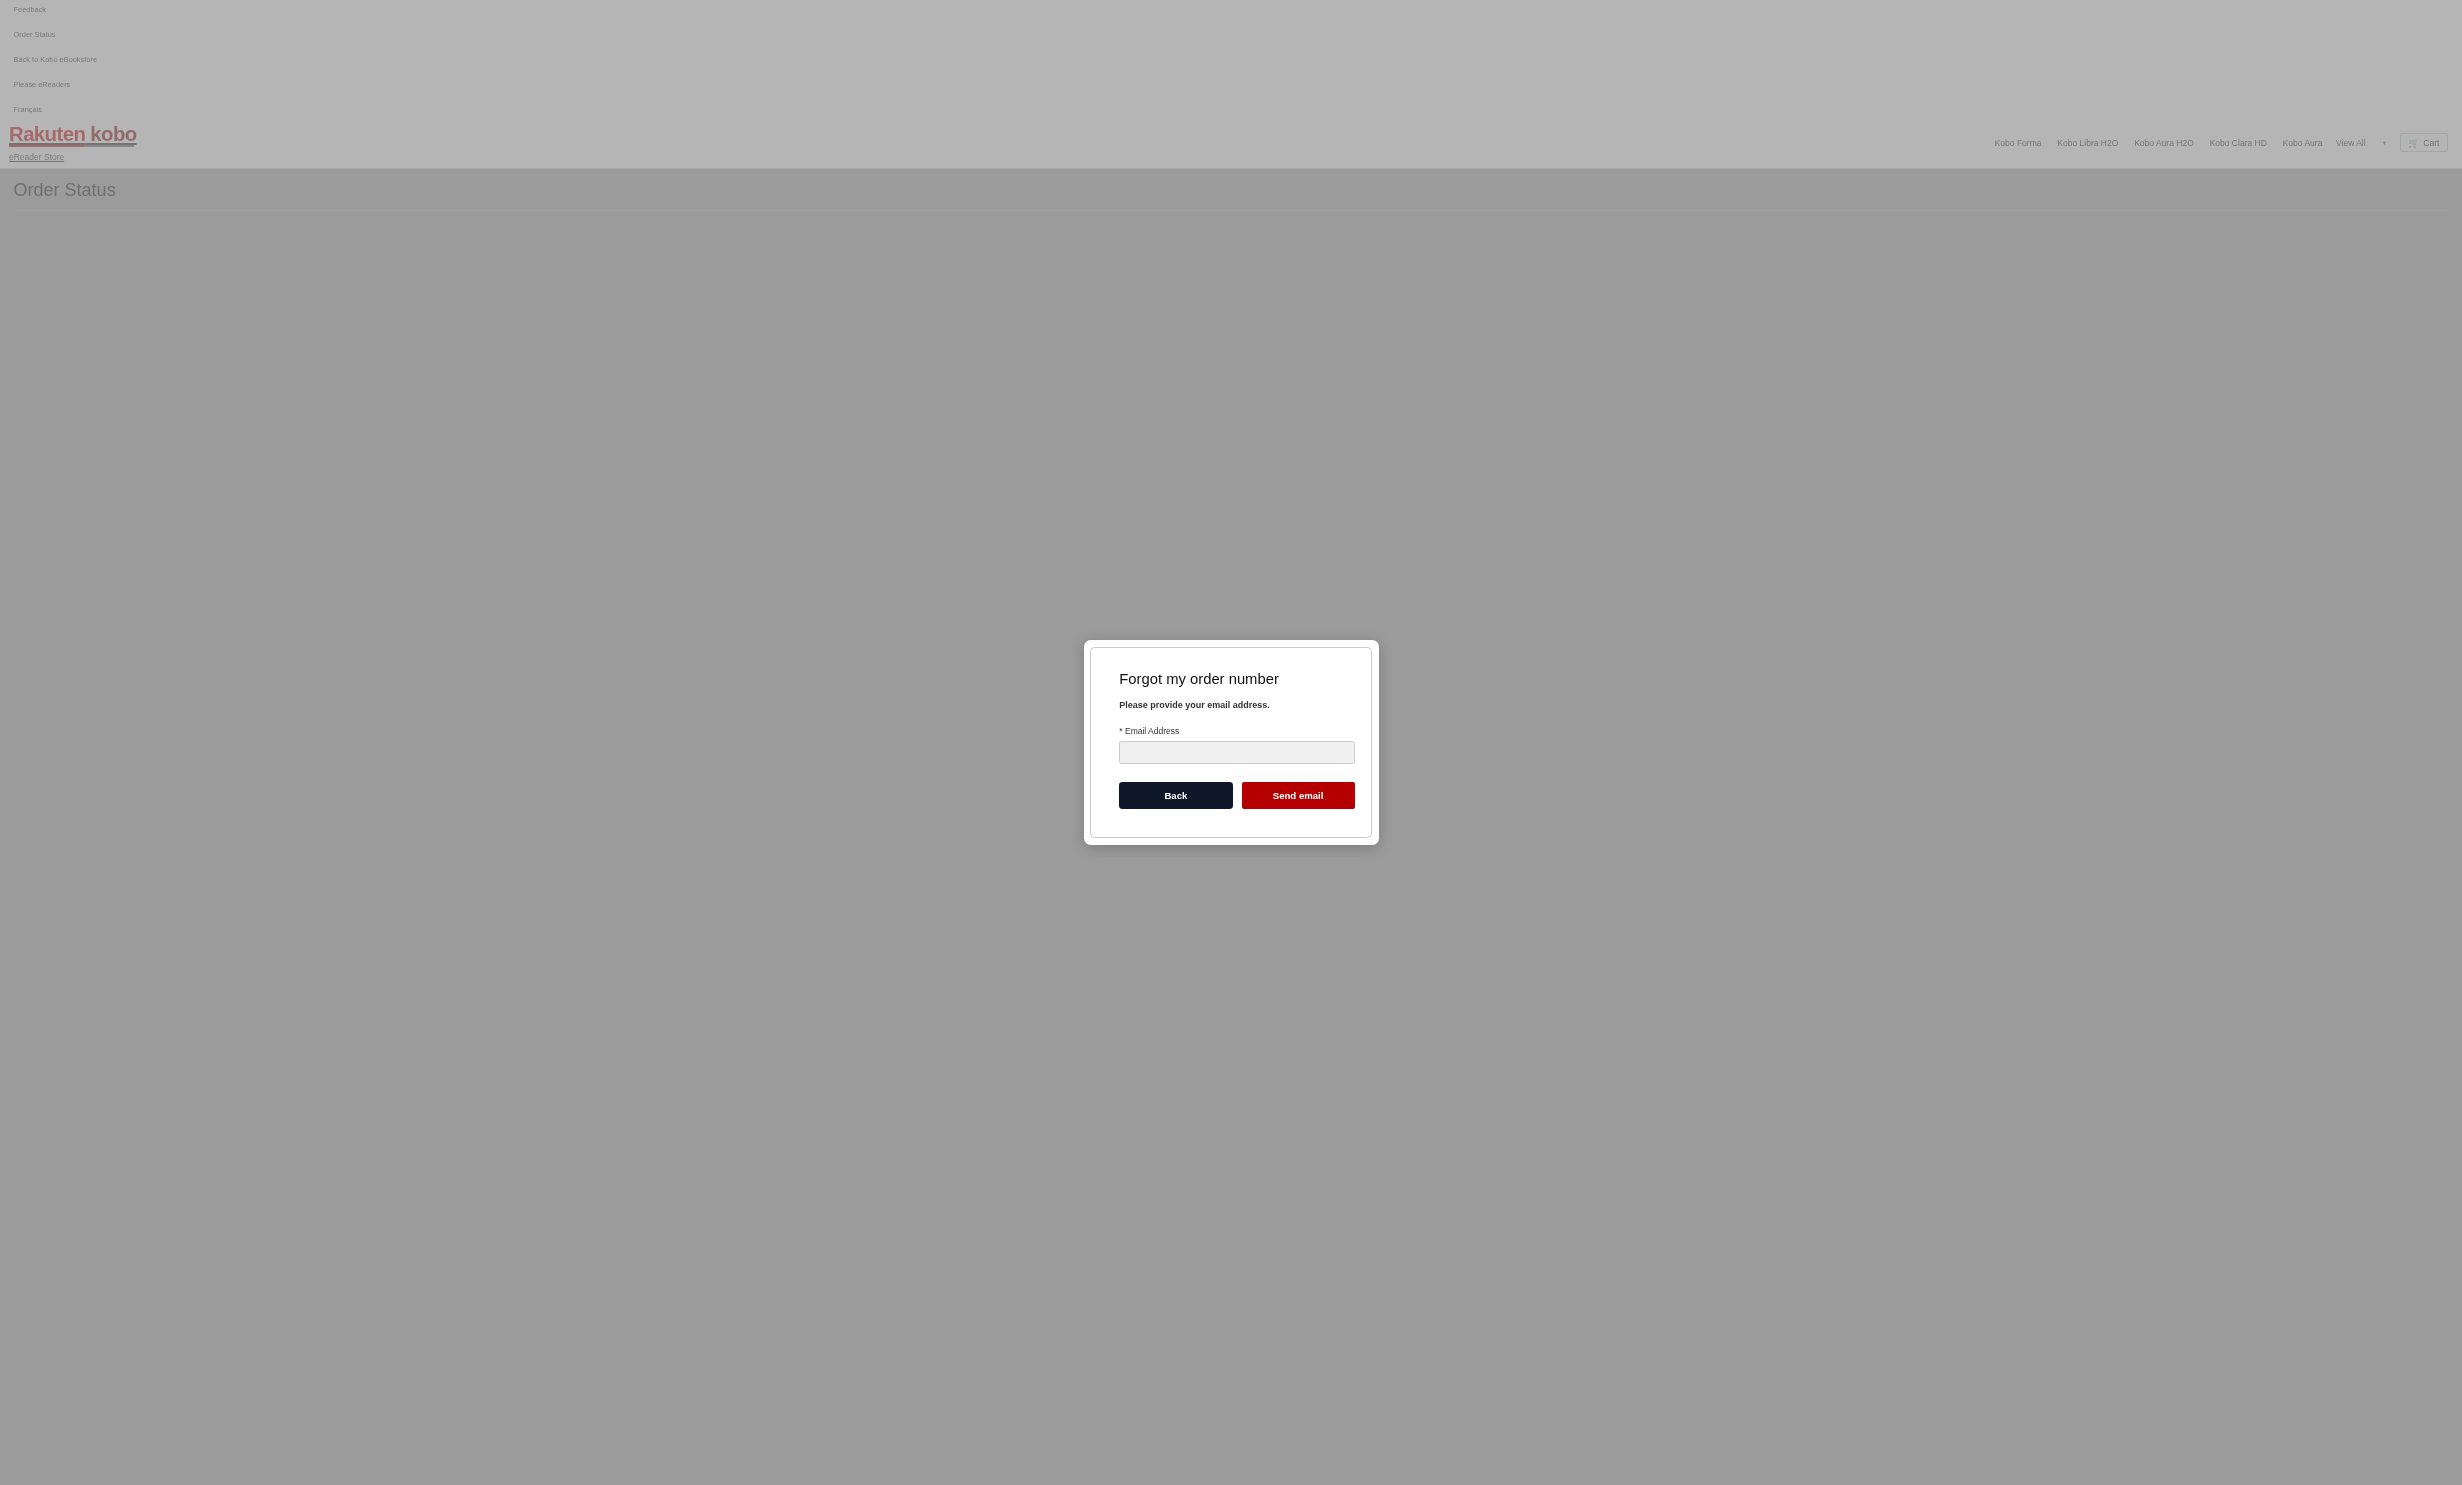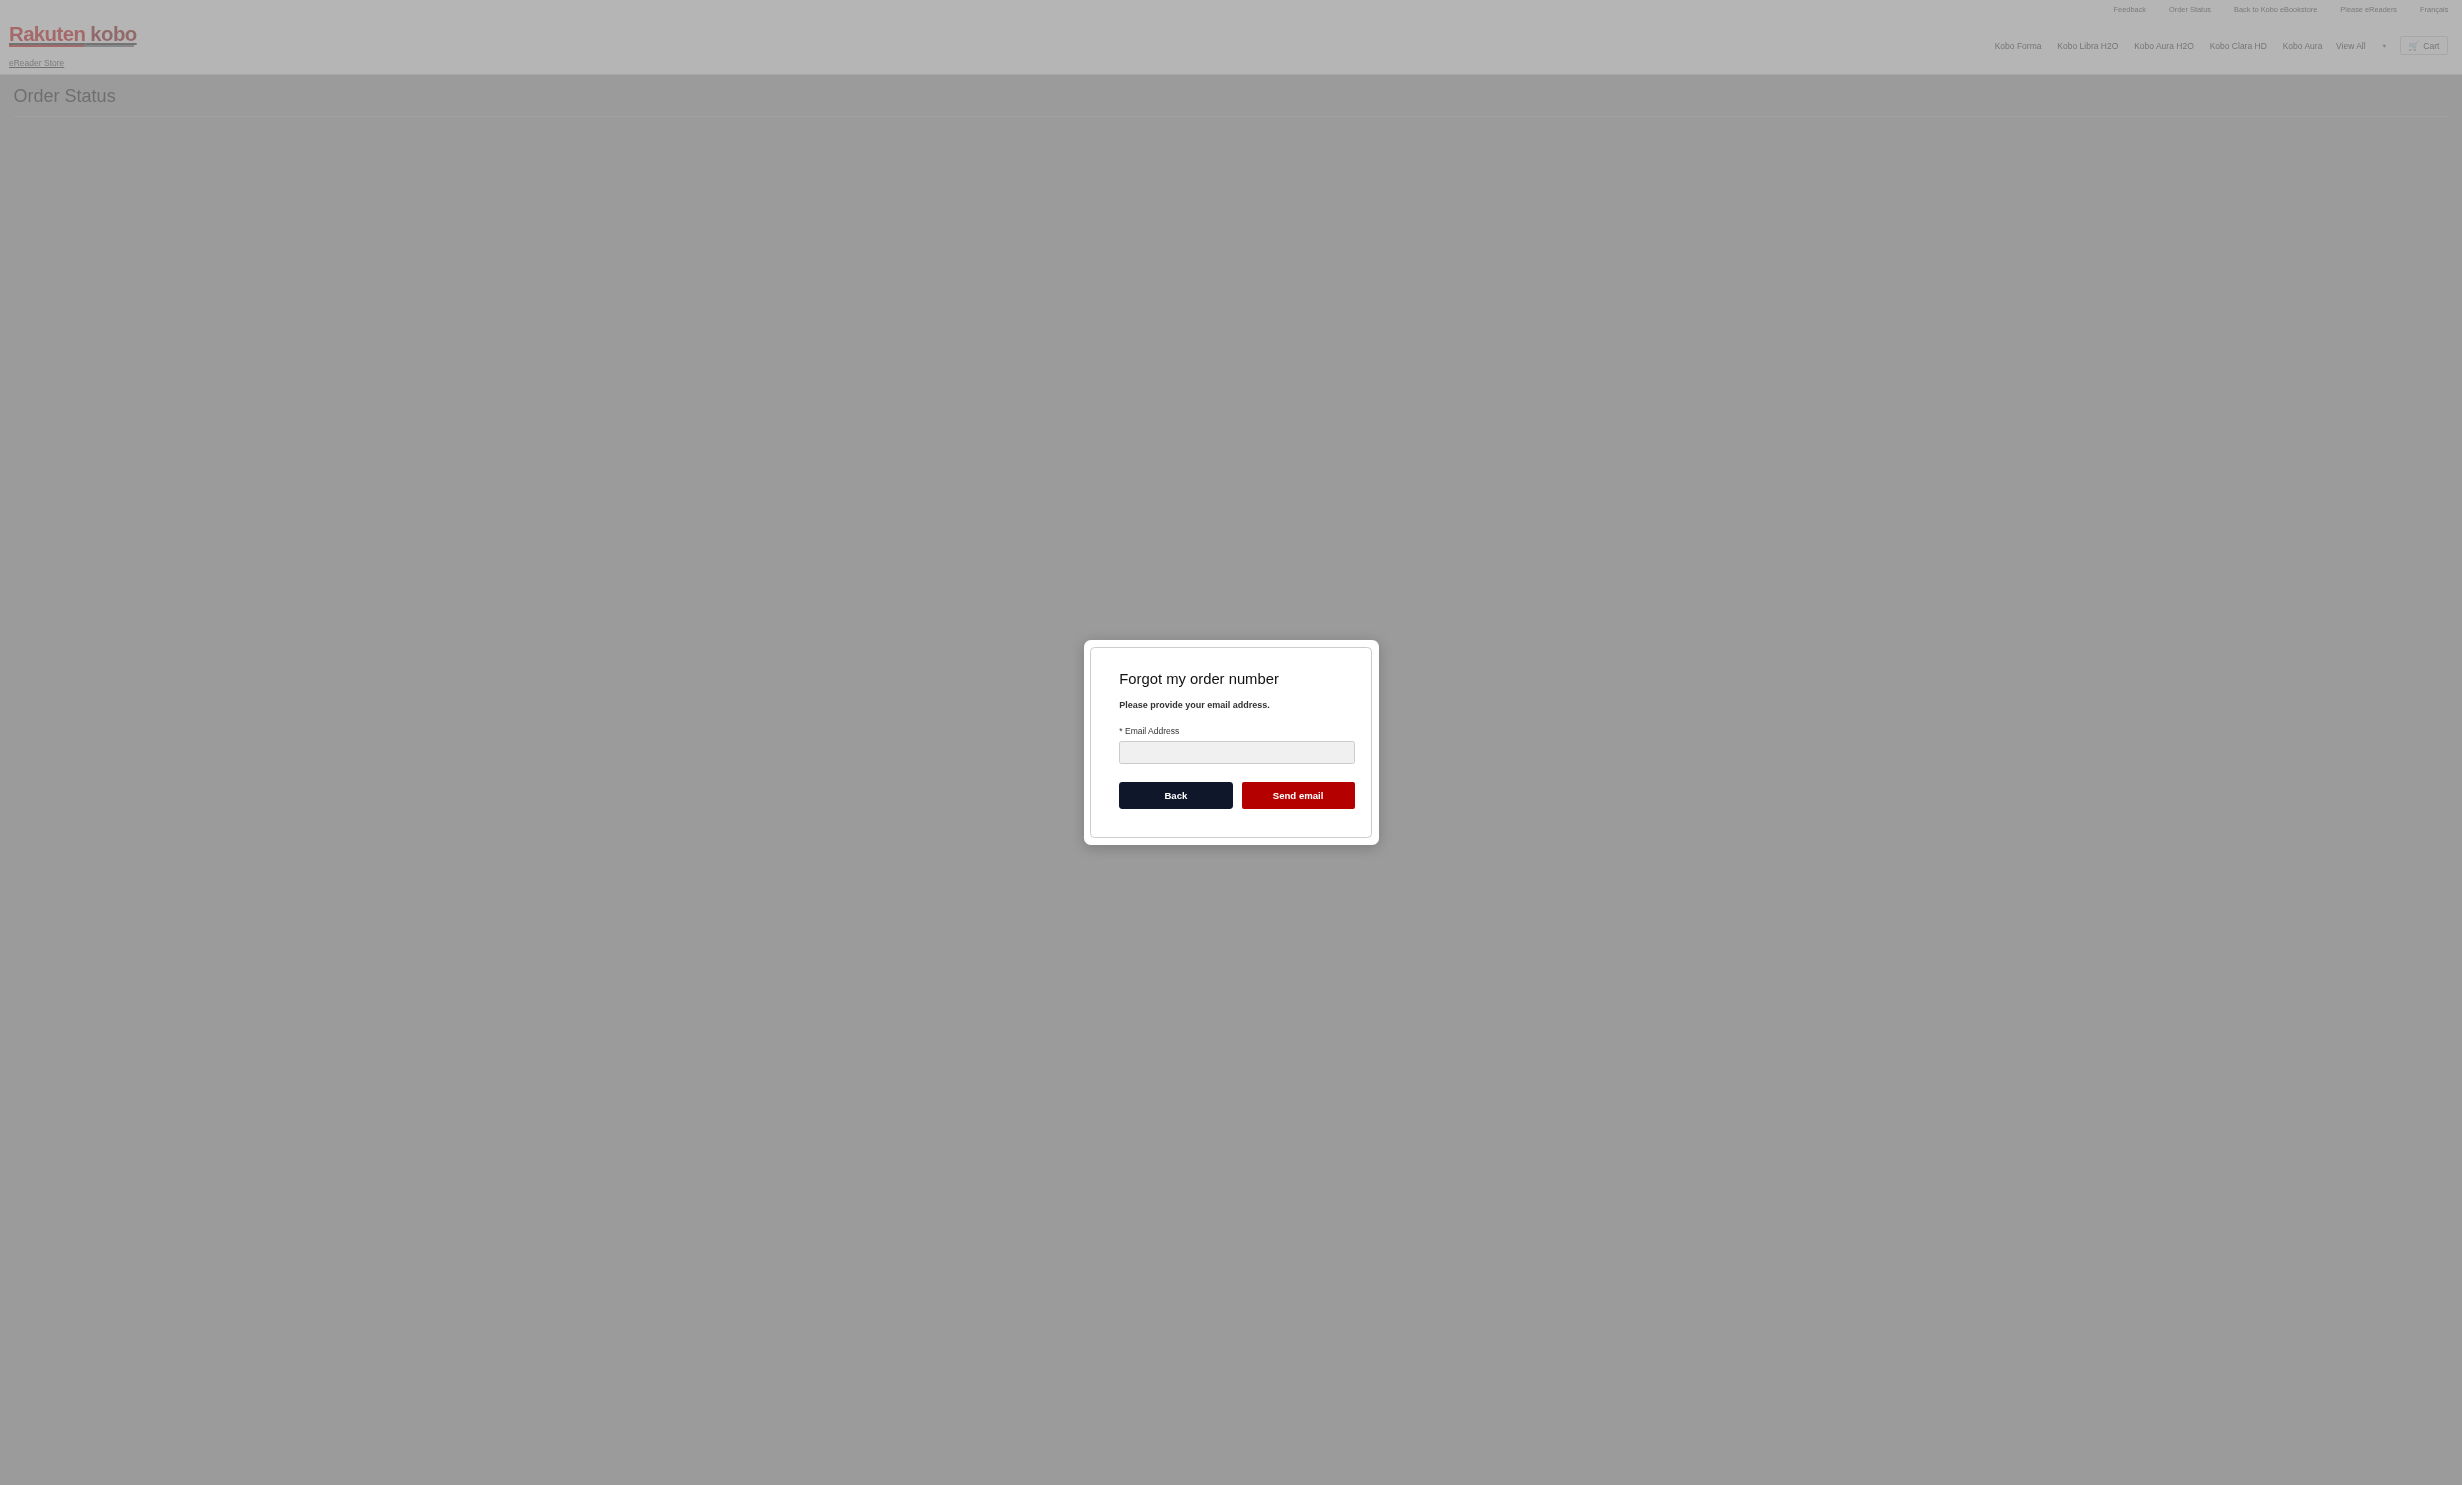--- a/index.html
+++ b/index.html
@@ -17,24 +17,24 @@
 
     
     .header {
       background-color: #ffffff;
       padding: 0;
     }
 
     .top-nav {
       display: flex;
       justify-content: flex-end;
-      align-items: center;
       padding: 4.5px 13.6px;
-      gap: 23px;
+      gap: 16px;
       border-bottom: none;
+      flex-direction: column;
     }
 
     .top-nav a {
       font-size: 7.4px;
       color: #333;
       text-decoration: none;
       cursor: pointer;
     }
 
     .main-header {
@@ -62,21 +62,21 @@
     .logo-underline {
       height: 1.7px;
       background: linear-gradient(to right, #c00 60%, #666 60%);
       margin-top: 1.1px;
       width: 125px;
     }
 
     .ereader-store {
       font-size: 8.5px;
       color: #333;
-      margin-top: 11px;
+      margin-top: 5px;
       font-weight: 500;
     }
 
     .main-nav {
       display: flex;
       align-items: center;
       gap: 2.3px;
       margin-left: 36px;
     }
 

